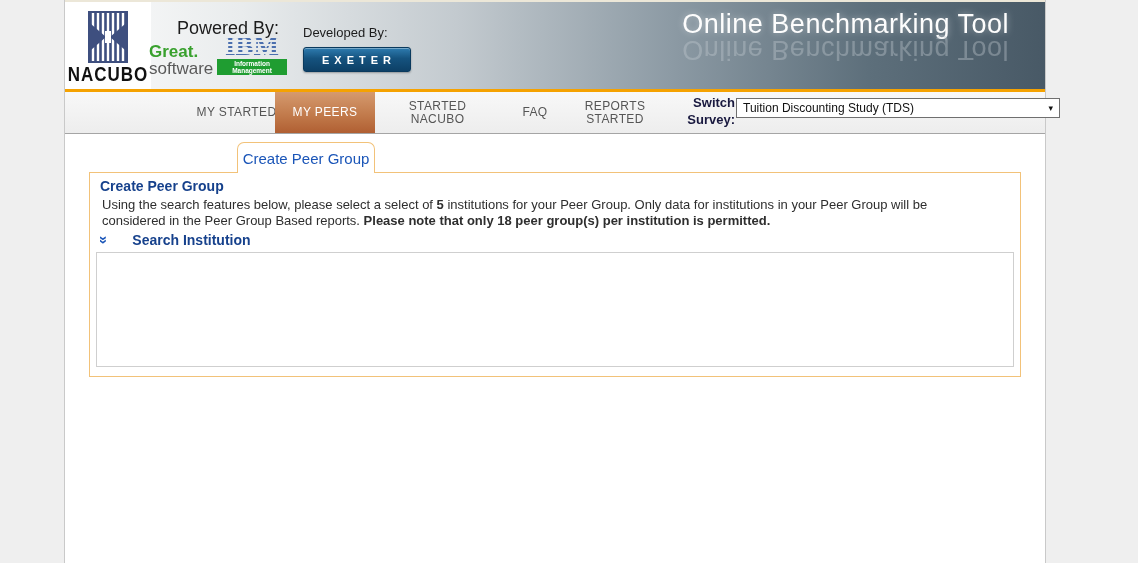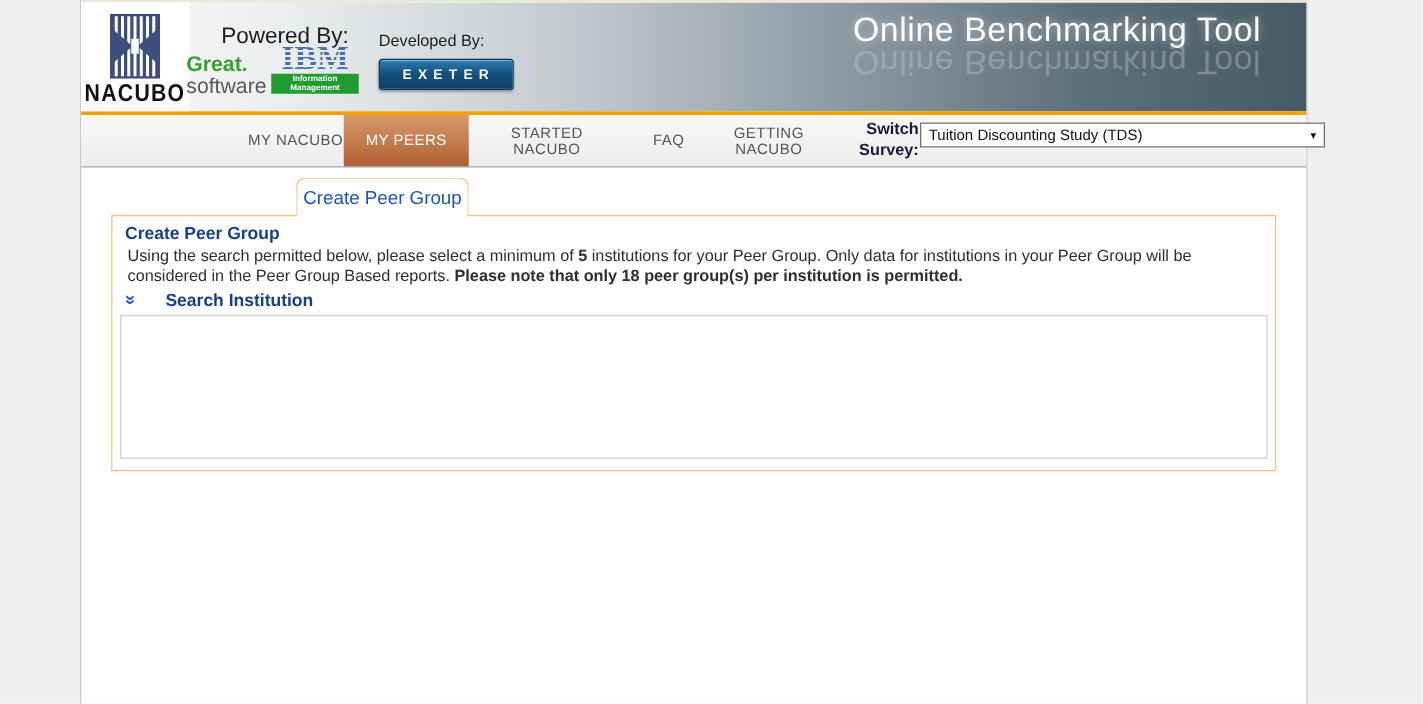--- a/index.html
+++ b/index.html
@@ -130,38 +130,38 @@
         <div class="dev-label">Developed By:</div>
         <div class="exeter-btn">EXETER</div>
       </div>
       <div class="title-wrap">
         <div class="title">Online Benchmarking Tool</div>
         <div class="title-reflection">Online Benchmarking Tool</div>
       </div>
     </div>
 
     <div class="navbar">
-      <div class="nav-item" style="left:119px;width:105px;">MY NACUBO</div>
+      <div class="nav-item" style="left:119px;width:105px;">MY STARTED</div>
       <div class="nav-item active" style="left:210px;width:100px;">MY PEERS</div>
       <div class="nav-item" style="left:315px;width:115px;">STARTED NACUBO</div>
       <div class="nav-item" style="left:430px;width:80px;">FAQ</div>
-      <div class="nav-item" style="left:495px;width:110px;">GETTING NACUBO</div>
+      <div class="nav-item" style="left:495px;width:110px;">REPORTS STARTED</div>
       <div class="switch-label">Switch Survey:</div>
       <div class="survey-select">
         <span>Tuition Discounting Study (TDS)</span>
         <span class="caret">▾</span>
       </div>
     </div>
 
     <div class="tab tab-2">Create Peer Group</div>
 
     <div class="panel"></div>
     <div class="panel-heading">Create Peer Group</div>
     <div class="panel-desc">
-      <span>Using the search permitted below, please select a minimum of </span><b>5</b><span> institutions for your Peer Group. Only data for institutions in your Peer Group will be considered in the Peer Group Based reports. </span><b>Please note that only 18 peer group(s) per institution is permitted.</b>
+      <span>Using the search features below, please select a select of </span><b>5</b><span> institutions for your Peer Group. Only data for institutions in your Peer Group will be considered in the Peer Group Based reports. </span><b>Please note that only 18 peer group(s) per institution is permitted.</b>
     </div>
     <div class="section-row">
       <span class="chevron-icon">»</span>
       <span class="section-title">Search Institution</span>
     </div>
     <div class="form-box"></div>
 
     <div class="field-label" style="left:39px;top:255px;">Institution:</div>
     <input class="text-input" style="left: 39px; top: 269px; width: 131px; height: 20px;" value="DePaul">
 

